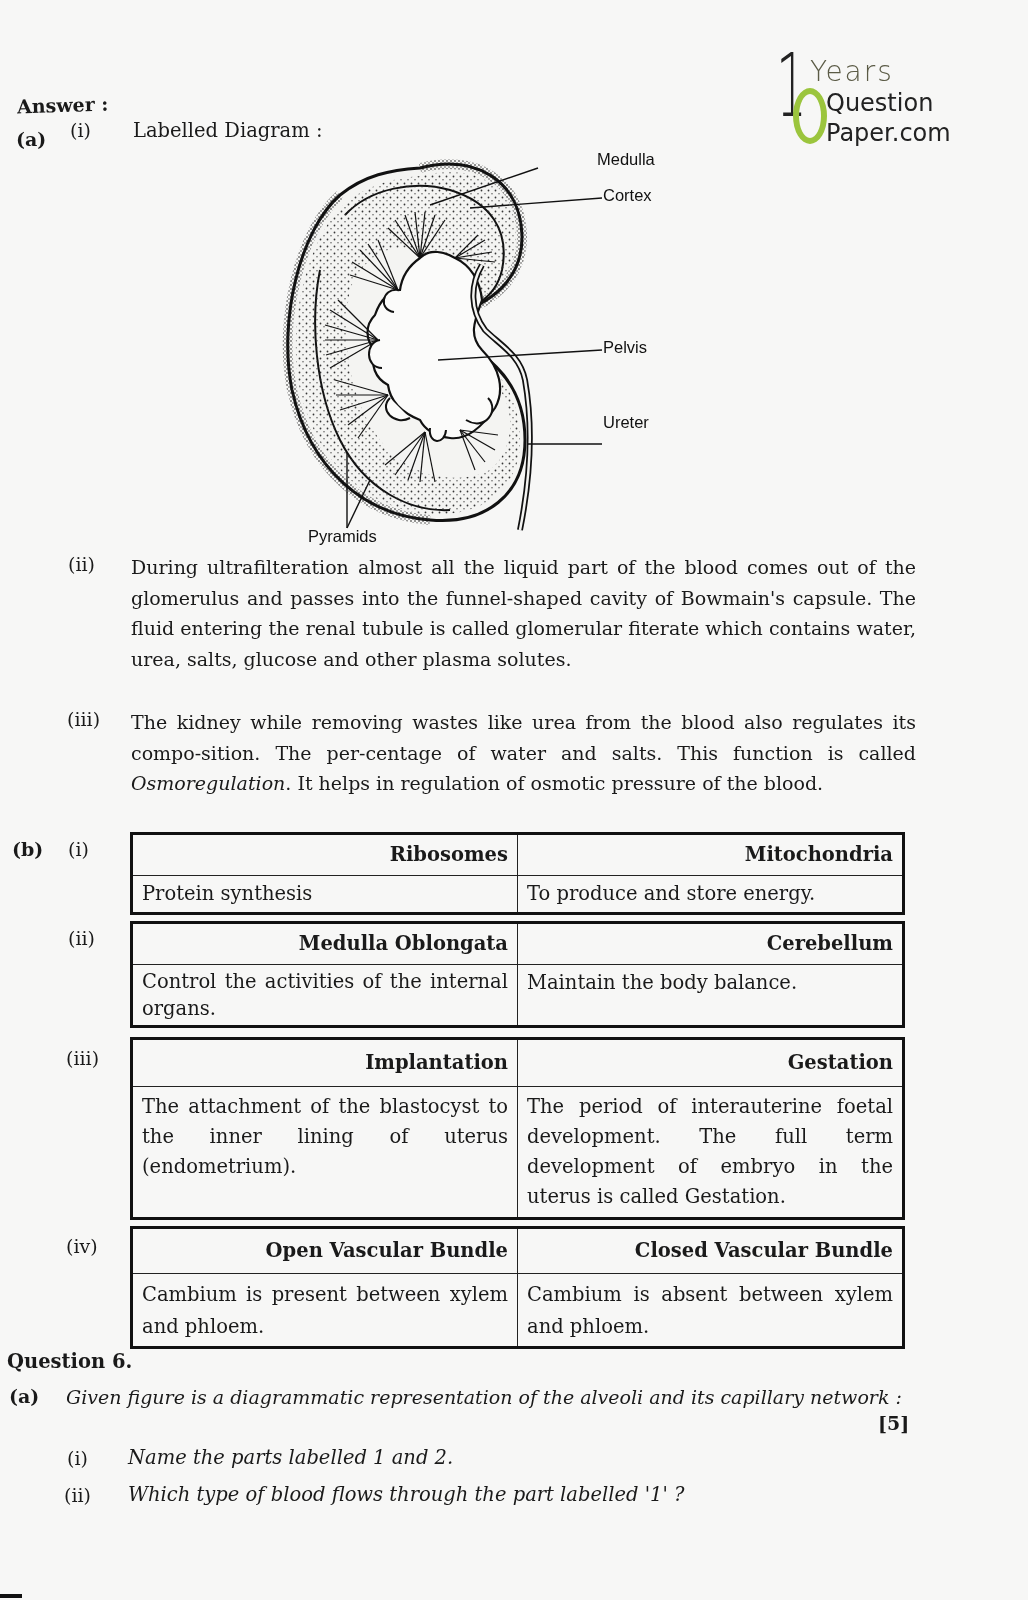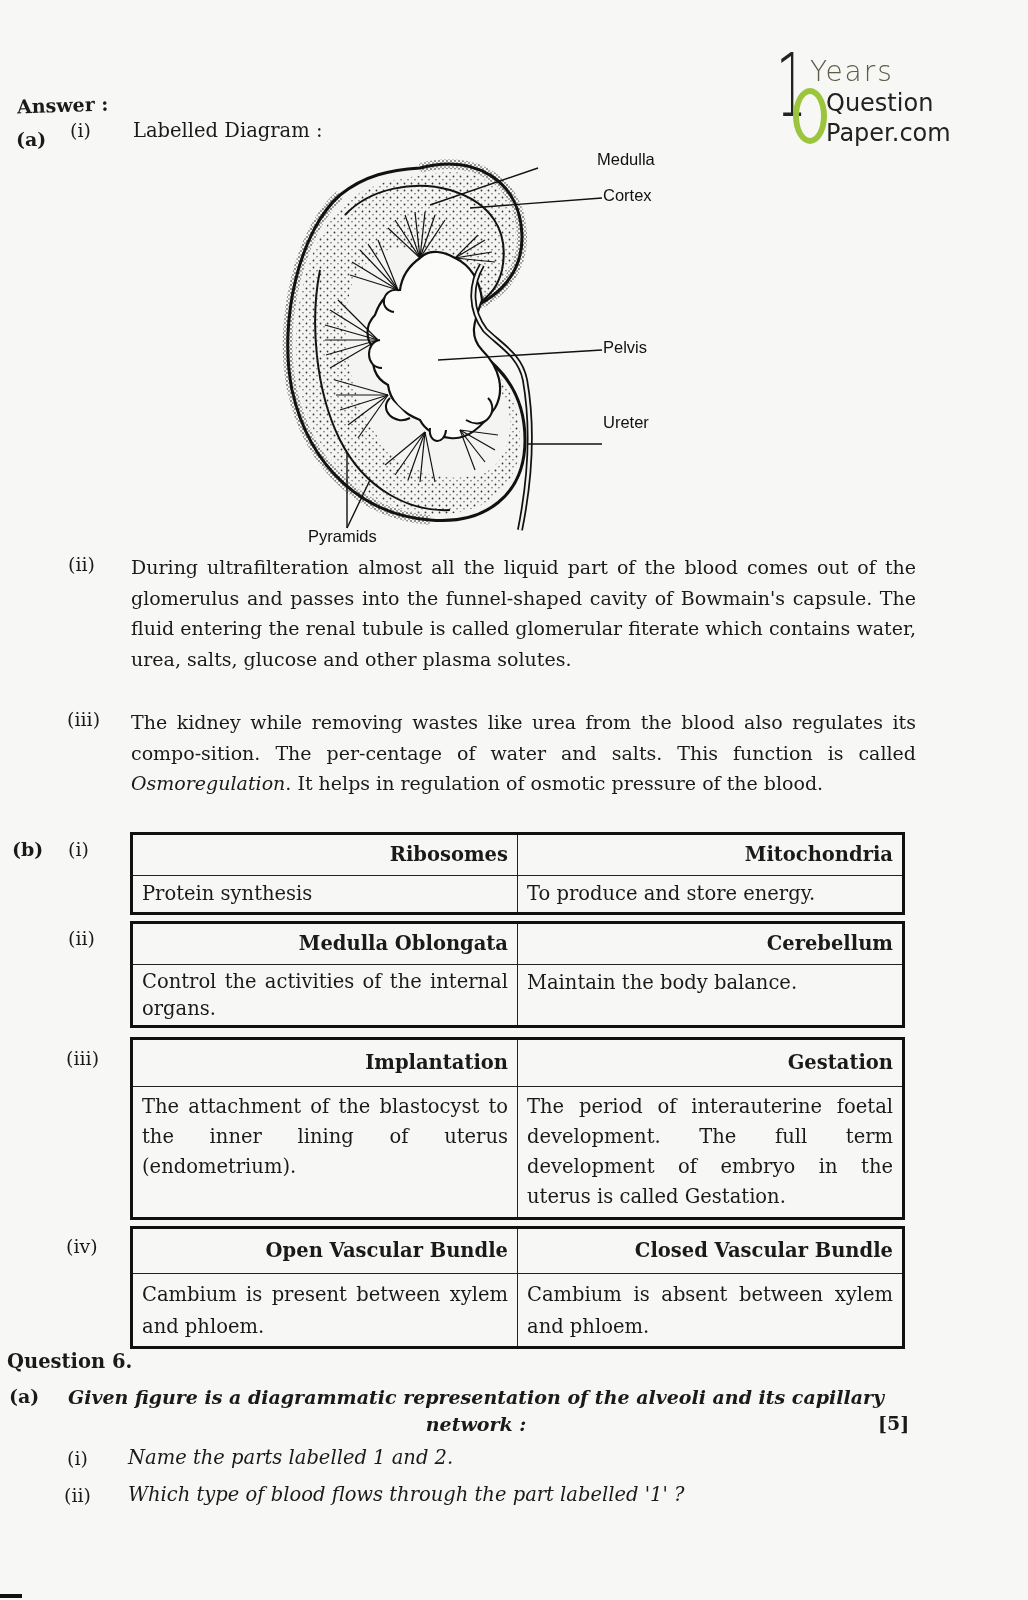--- a/index.html
+++ b/index.html
@@ -211,21 +211,21 @@
   </tr>
   <tr>
     <td style="line-height:32px; padding-top:5px;">Cambium is present between xylem and phloem.</td>
     <td style="line-height:32px; padding-top:5px;">Cambium is absent between xylem and phloem.</td>
   </tr>
 </tbody>
   </table>
 
 <div class="abs" style="left:7px; top:1350px; font-weight:bold; font-size:19.5px;">Question 6.</div>
 <div class="abs" style="left:9px; top:1385px; font-weight:bold; font-size:19px;">(a)</div>
-<div class="abs body-text" style="left:56px; top:1384px; width:840px; font-style:italic; line-height:27px; text-align:center;font-weight:bold;">Given figure is a diagrammatic representation of  the alveoli and its capillary network :</div>
+<div class="abs body-text" style="left:66px; top:1384px; width:840px; font-style:italic; line-height:27px; text-align:left;">Given figure is a diagrammatic representation of  the alveoli and its capillary network :</div>
 <div class="abs" style="left:878px; top:1412px; font-weight:bold; font-size:19px;">[5]</div>
 
 <div class="abs label-roman" style="left:67px; top:1447px;">(i)</div>
 <div class="abs" style="left:128px; top:1446px; font-size:19.5px; font-style:italic;">Name the parts labelled 1 and 2.</div>
 <div class="abs label-roman" style="left:64px; top:1484px;">(ii)</div>
 <div class="abs" style="left:128px; top:1483px; font-size:19.5px; font-style:italic;">Which type of blood flows through the part labelled '1' ?</div>
 
 <div class="abs" style="left:0; top:1594px; width:22px; height:4px; background:#111;"></div>
 
 </body></html>

